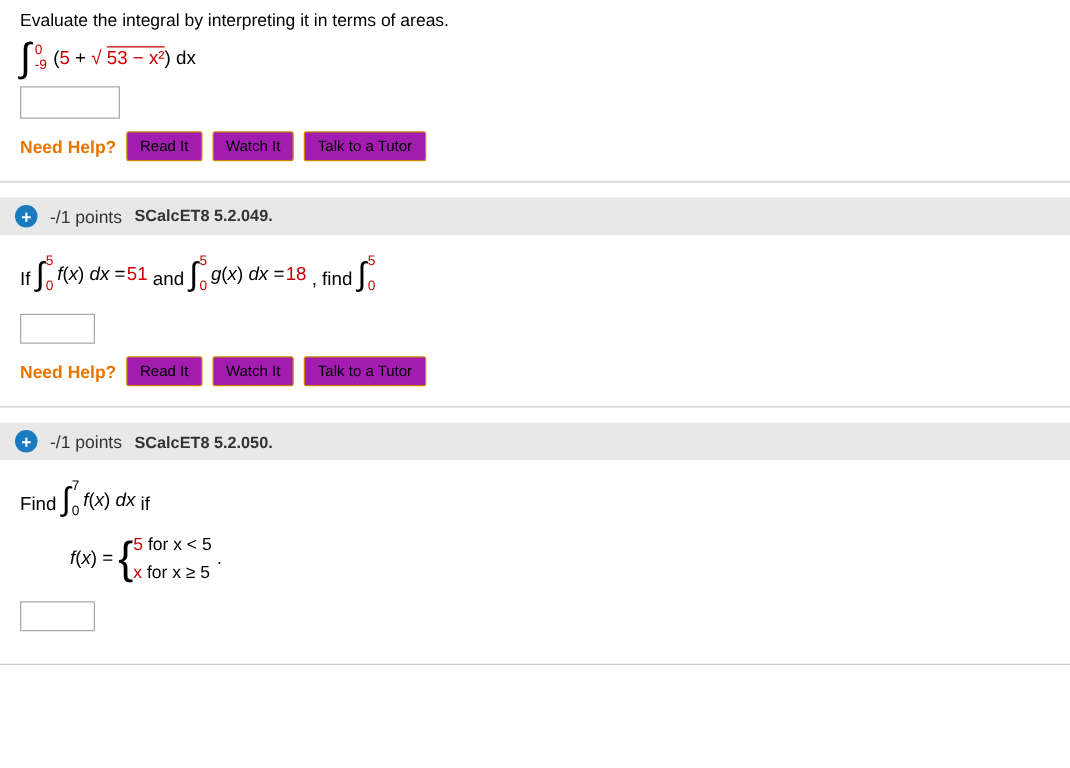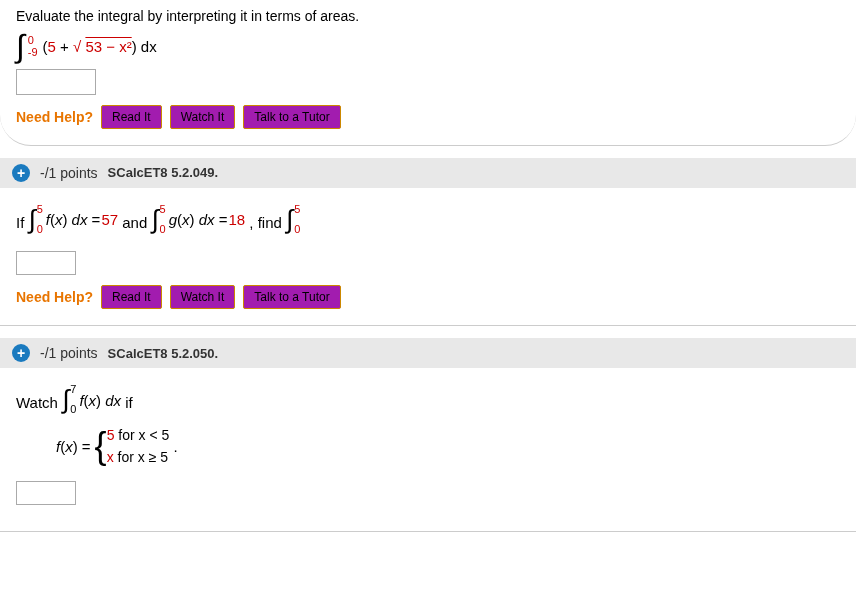--- a/index.html
+++ b/index.html
@@ -120,21 +120,20 @@
 
     .piecewise-case {
       display: block;
       font-size: 14px;
       line-height: 1.6;
     }
 
     .top-section {
       padding: 8px 16px 16px 16px;
       border-bottom: 1px solid #ccc;
-      border-radius: 31px;
     }
 
     .integral-row {
       display: flex;
       align-items: center;
       gap: 3px;
       font-size: 15px;
       margin: 8px 0;
     }
 
@@ -186,21 +185,21 @@
   </div>
   <div class="math-content">
     <span>If </span>
     <span style="display:inline-flex;align-items:center;gap:1px;">
       <span class="big-int" style="font-size:26px;">∫</span>
       <span class="bounds">
         <span class="red-text">5</span>
         <span class="red-text">0</span>
       </span>
       <span> <span class="math-expr">f</span>(<span class="math-expr">x</span>) <span class="math-expr">dx</span> = </span>
-      <span class="red-text">57</span>
+      <span class="red-text">51</span>
     </span>
     <span>  and  </span>
     <span style="display:inline-flex;align-items:center;gap:1px;">
       <span class="big-int" style="font-size:26px;">∫</span>
       <span class="bounds">
         <span class="red-text">5</span>
         <span class="red-text">0</span>
       </span>
       <span> <span class="math-expr">g</span>(<span class="math-expr">x</span>) <span class="math-expr">dx</span> = </span>
       <span class="red-text">18</span>
@@ -223,21 +222,21 @@
   </div>
 </div>
 
 <div class="section">
   <div class="section-header">
     <span class="plus-icon">+</span>
     <span class="points-text">-/1 points</span>
     <span class="problem-id">SCalcET8 5.2.050.</span>
   </div>
   <div class="math-content">
-    <span>Watch </span>
+    <span>Find </span>
     <span style="display:inline-flex;align-items:center;gap:1px;">
       <span class="big-int" style="font-size:26px;">∫</span>
       <span class="bounds">
         <span>7</span>
         <span>0</span>
       </span>
       <span> <span class="math-expr">f</span>(<span class="math-expr">x</span>) <span class="math-expr">dx</span></span>
     </span>
     <span>  <span>if</span></span>
     <br>

